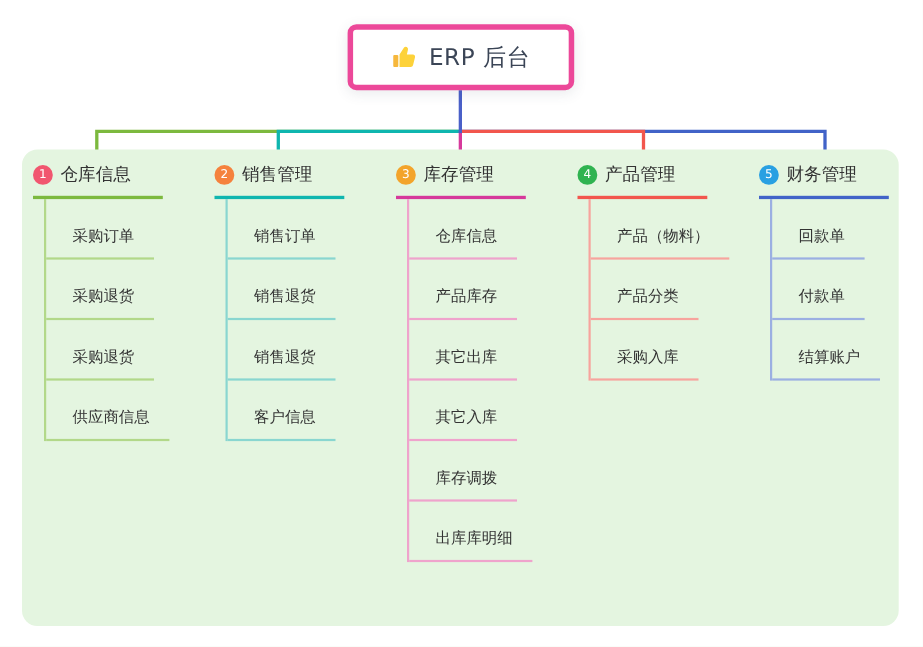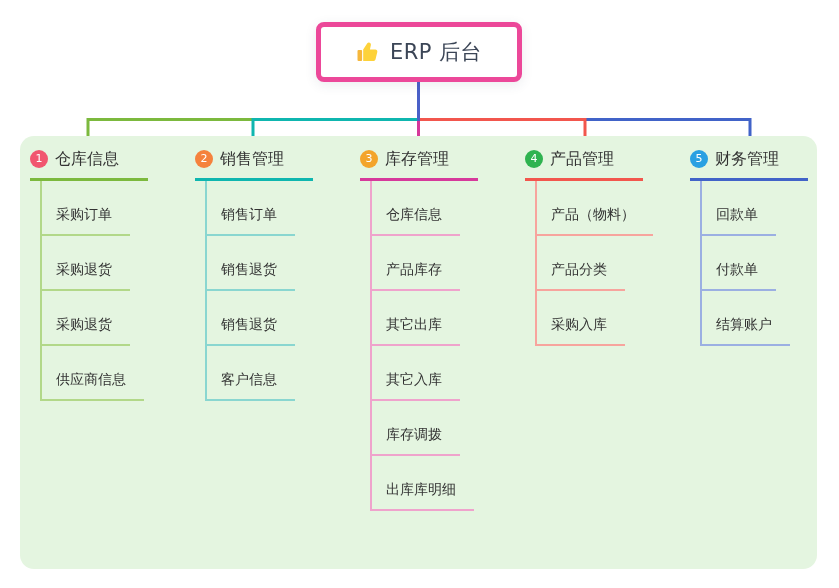--- a/index.html
+++ b/index.html
@@ -39,21 +39,21 @@
     margin-left:10px;border-left:2px solid var(--child-line);
   }
   .child{
     height:55px;display:flex;align-items:flex-end;
     width:-moz-fit-content;width:fit-content;
     border-bottom:2px solid var(--child-line);
     box-sizing:border-box;cursor:pointer;
   }
   .child-label{
     font-size:14px;color:#333;white-space:nowrap;
-    padding:0 18px 10px 14px;
+    padding:0 18px 10px 24px;
     text-align:right;
   }
 </style>
 </head>
 <body>
 
 <svg id="connector-svg" width="839" height="588">
     <polyline points="88,146 88,119.5 418.5,119.5" fill="none" stroke="#7cb93e" stroke-width="3"></polyline>
     <polyline points="253,146 253,119.5 418.5,119.5" fill="none" stroke="#0fb6af" stroke-width="3"></polyline>
     <polyline points="750,146 750,119.5 418.5,119.5" fill="none" stroke="#4163c8" stroke-width="3"></polyline>

